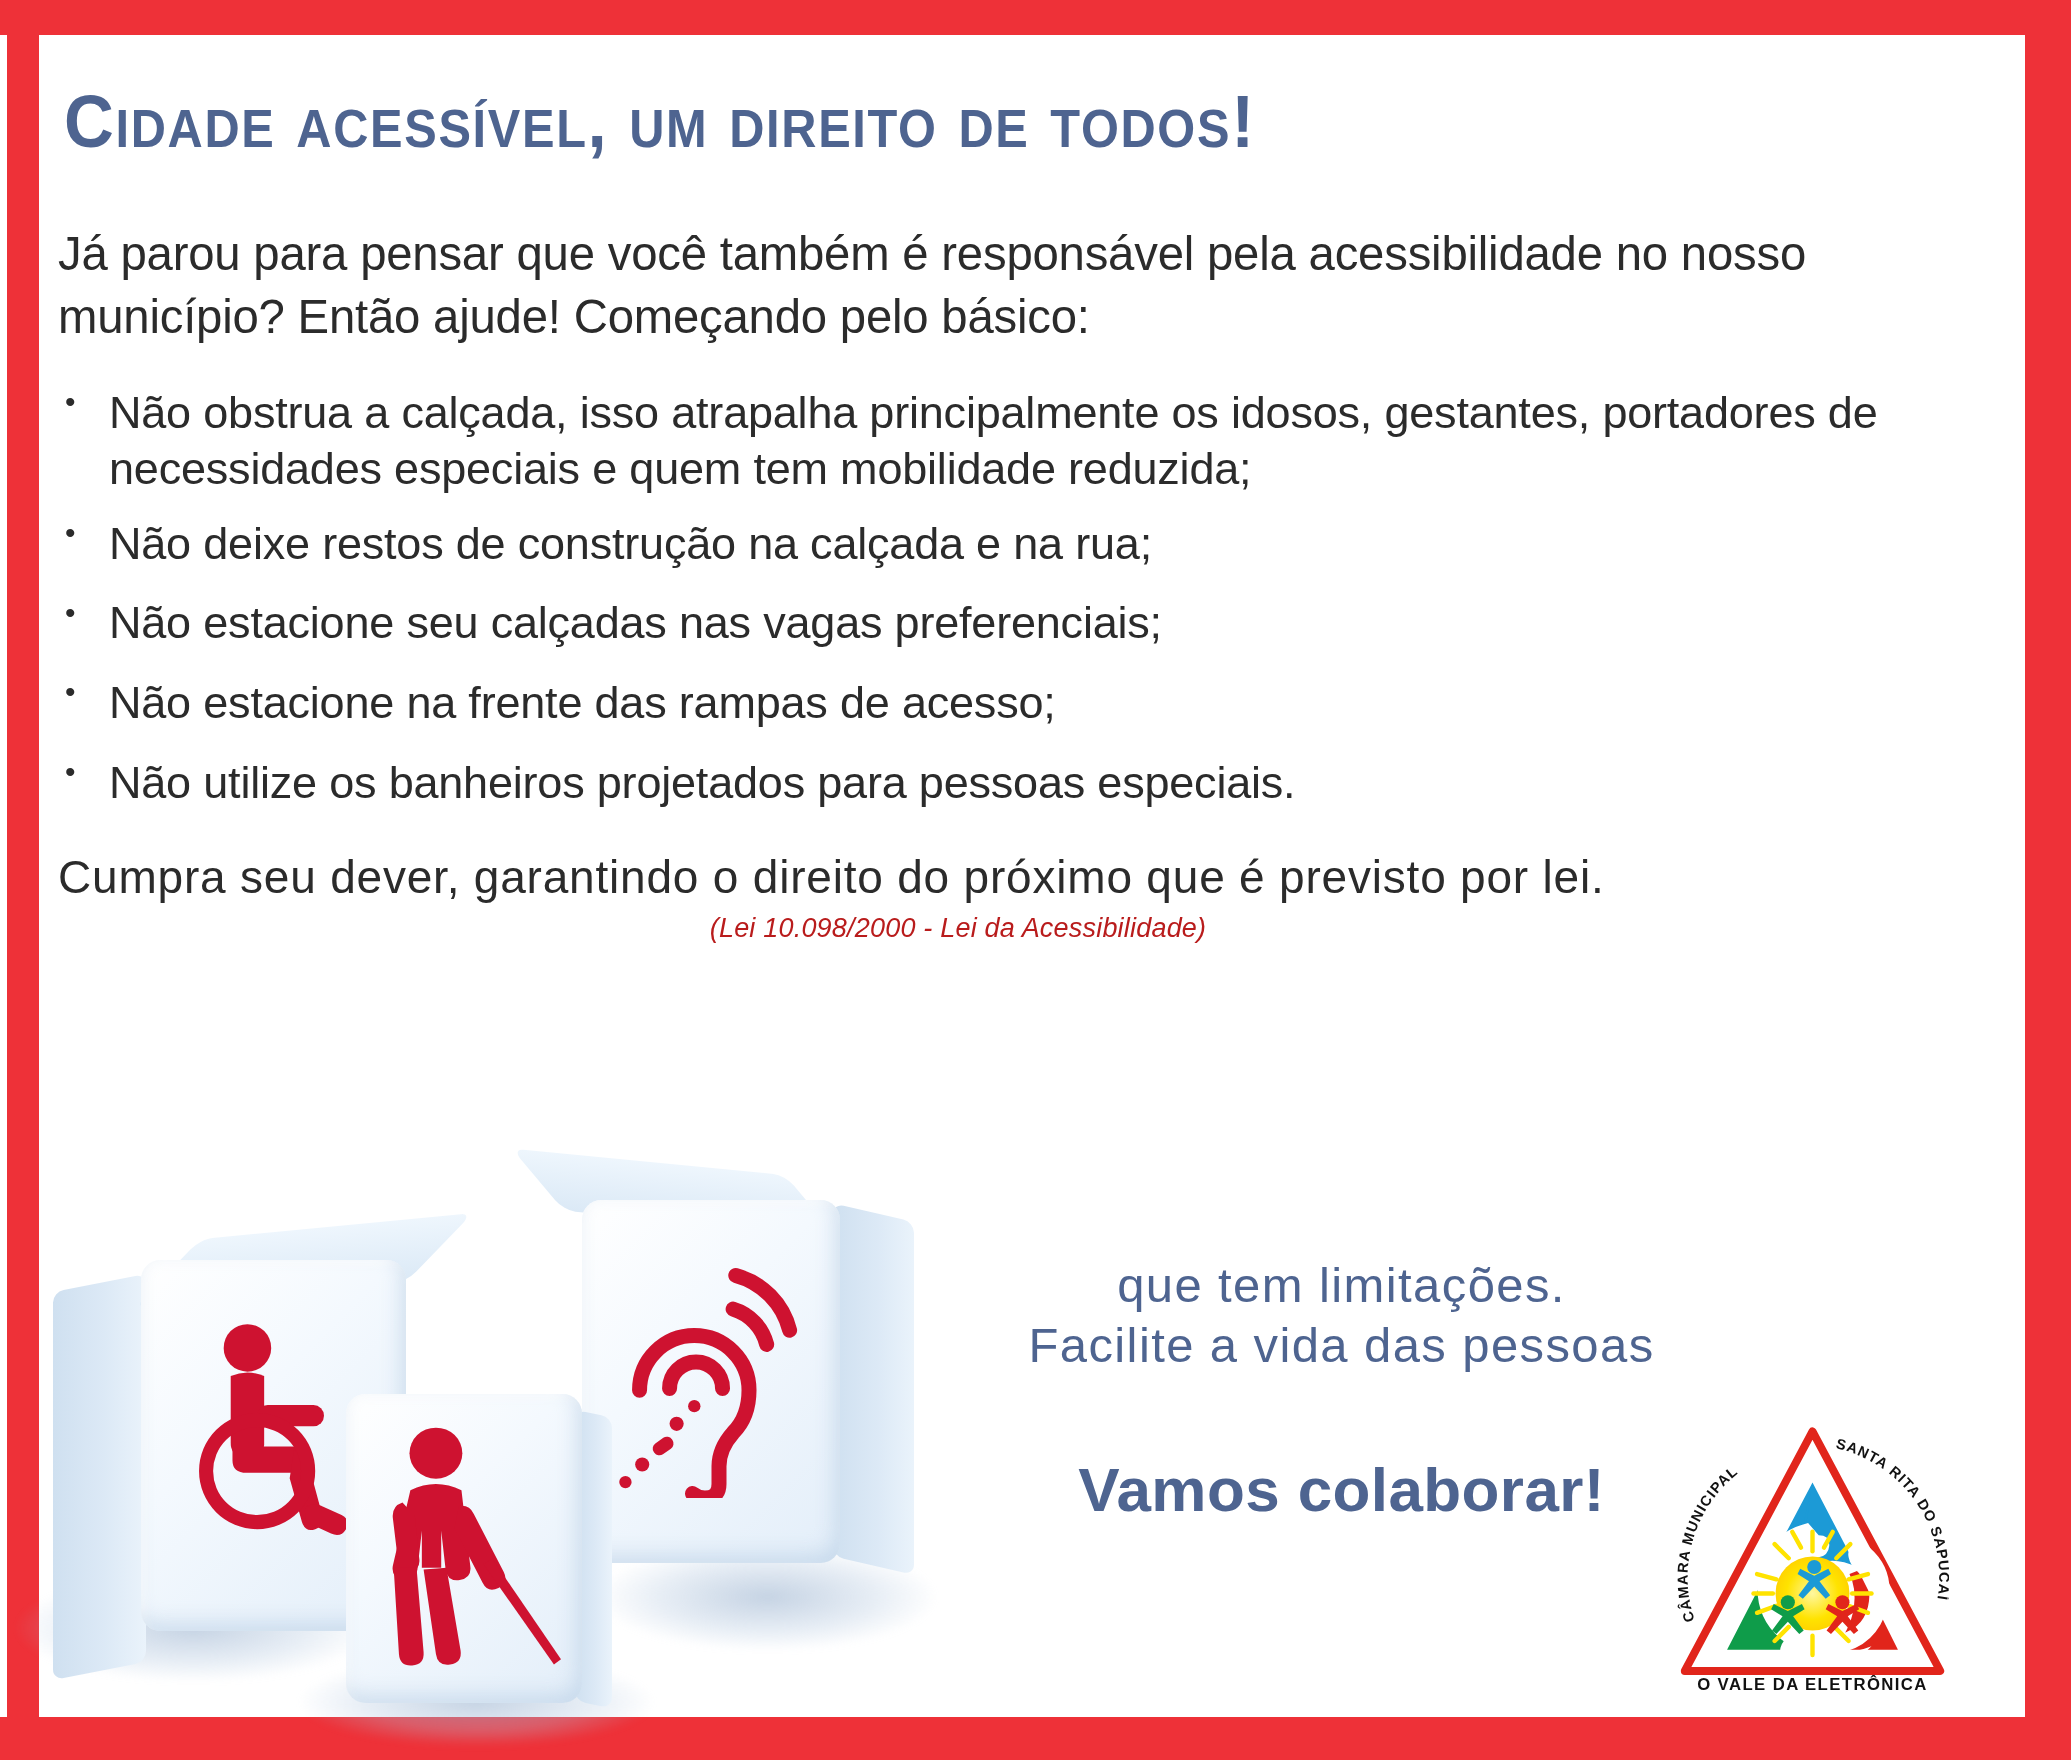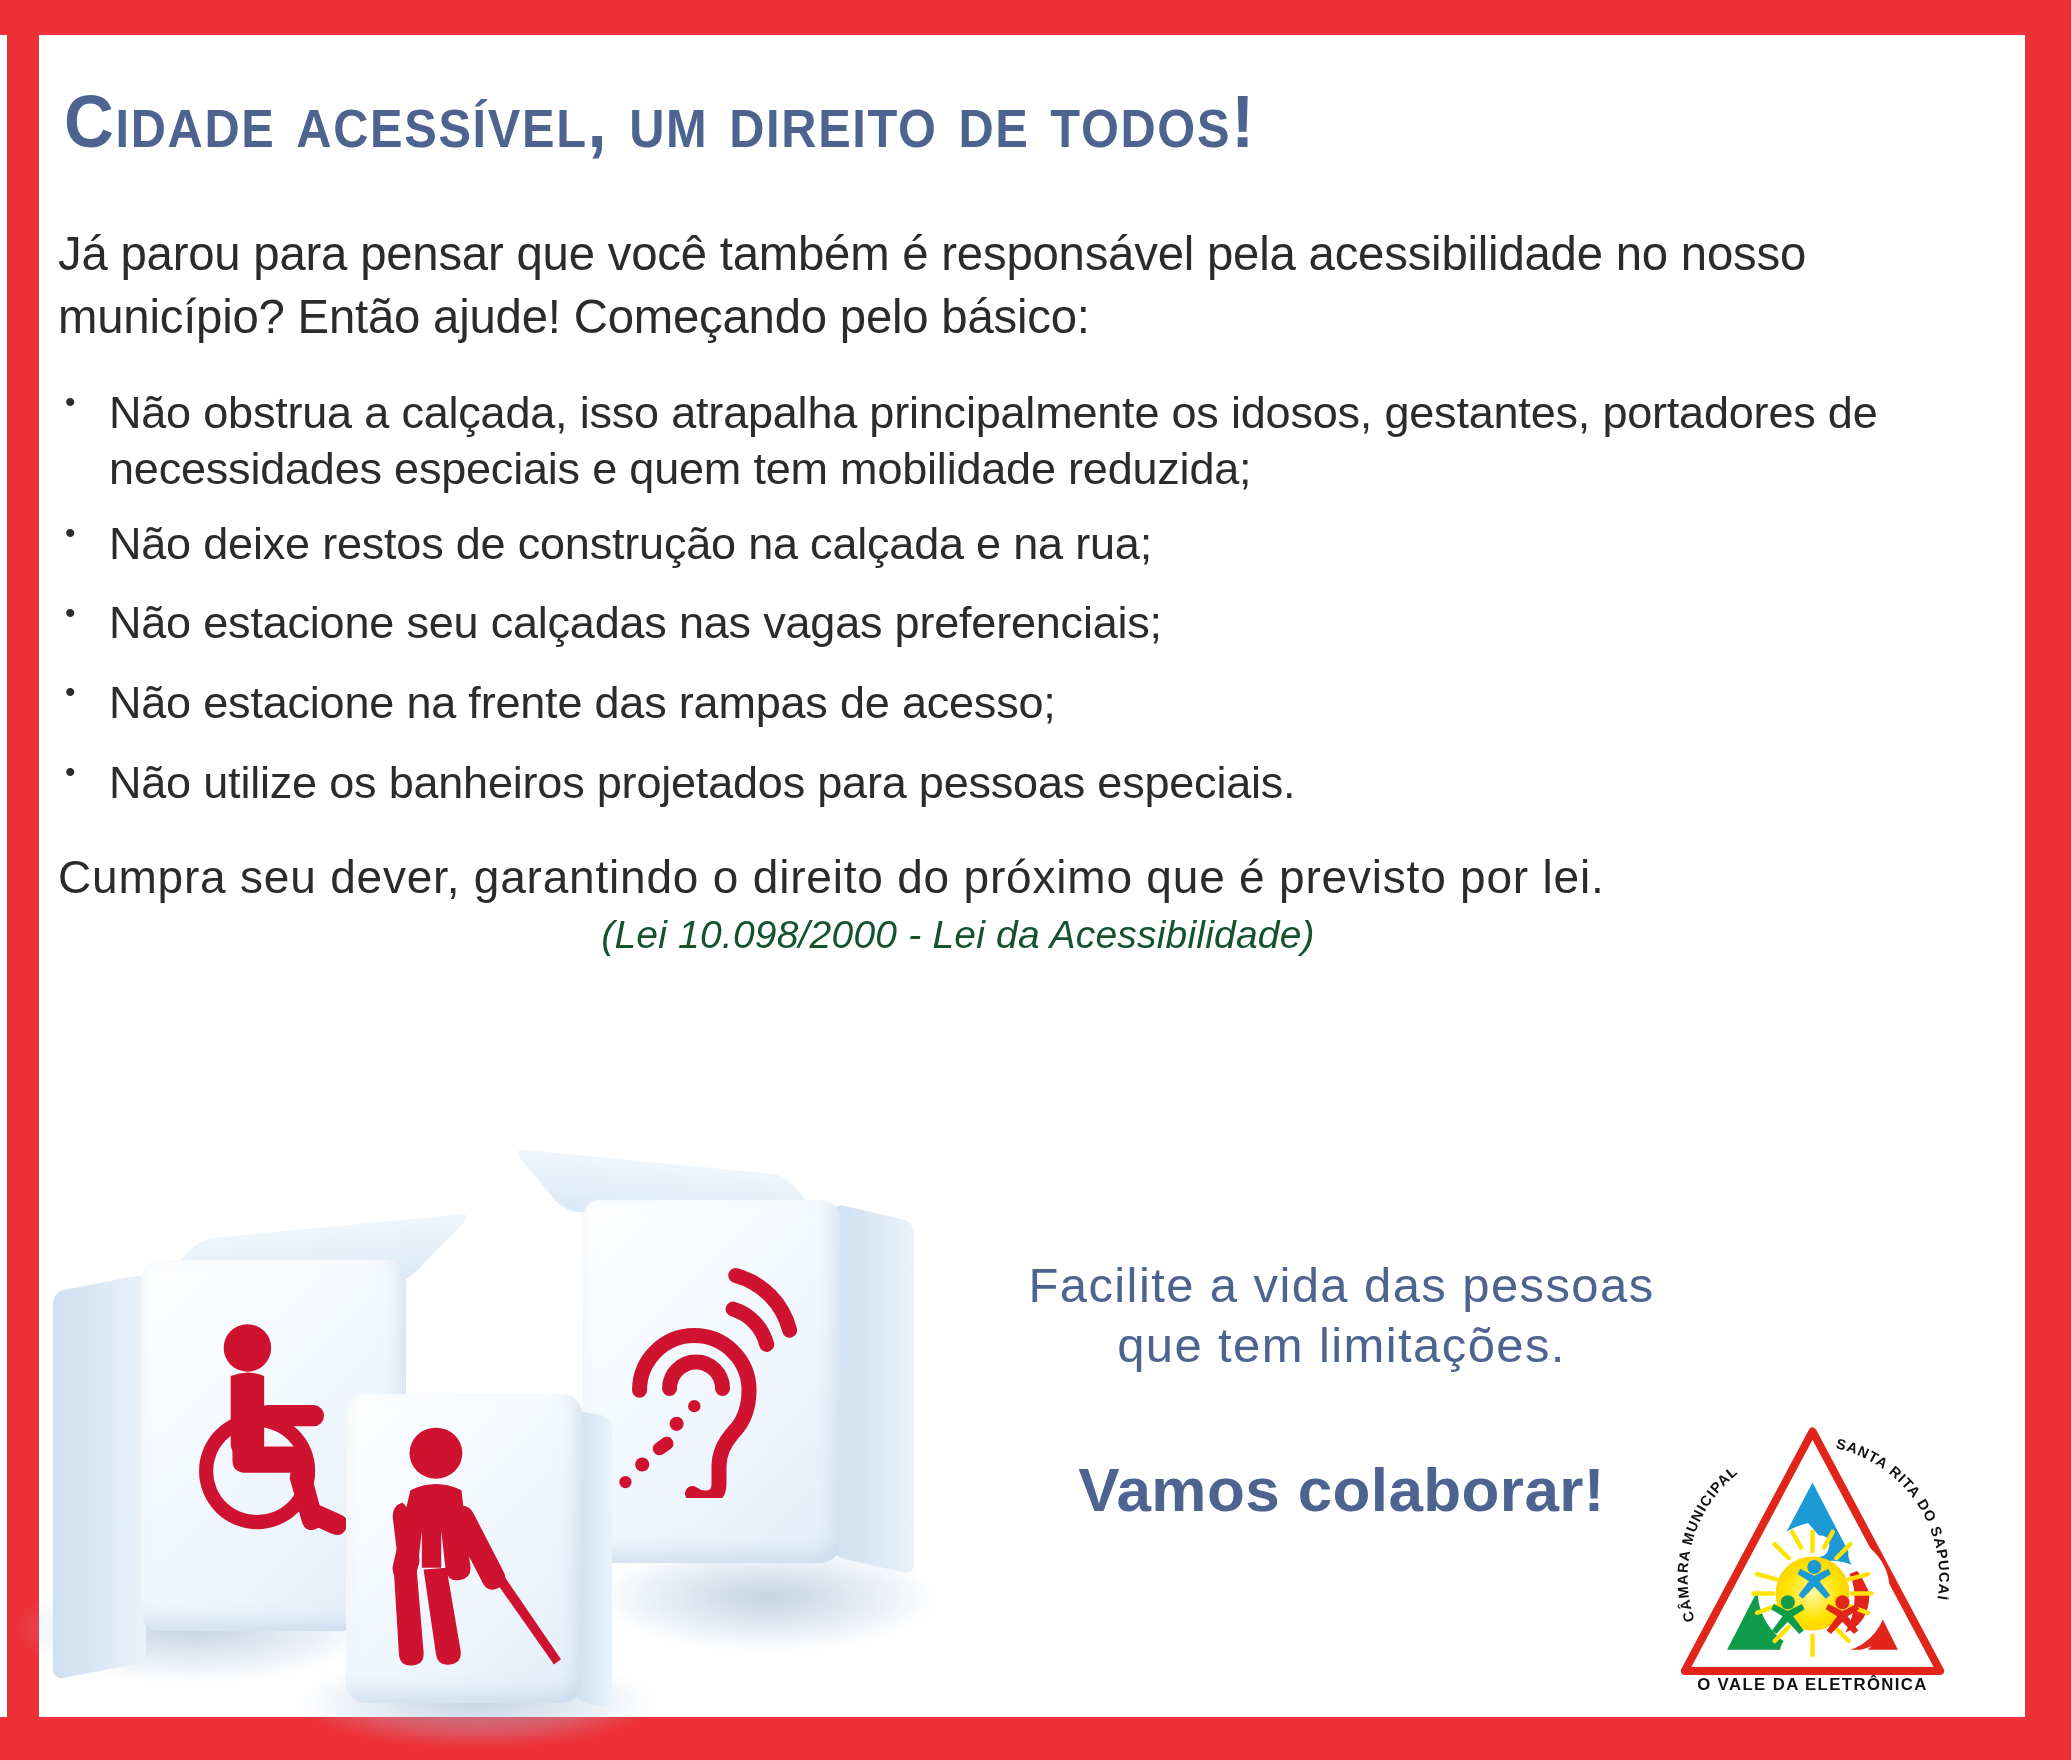--- a/index.html
+++ b/index.html
@@ -103,24 +103,24 @@
     font-size: 46px;
     line-height: 1.2;
     letter-spacing: 0.8px;
     color: #2B2B2B;
     white-space: nowrap;
   }
   #law {
     margin: 7px 0 0 0;
     text-align: center;
     width: 1800px;
-    font-size: 39px;
+    font-size: 27px;
     font-style: italic;
     letter-spacing: 0.2px;
-    color: #14532d;
+    color: #b91c1c;
   }
 
   
   #slogan {
     position: absolute;
     left: 962px;
     top: 1256px;
     width: 759px;
     text-align: center;
     color: #4E6490;
@@ -210,22 +210,22 @@
       <li>Não estacione seu calçadas nas vagas preferenciais;</li>
       <li>Não estacione na frente das rampas de acesso;</li>
       <li>Não utilize os banheiros projetados para pessoas especiais.</li>
     </ul>
 
     <p id="closing">Cumpra seu dever, garantindo o direito do próximo que é previsto por lei.</p>
     <p id="law">(Lei 10.098/2000 - Lei da Acessibilidade)</p>
   </div>
 
   <div id="slogan">
+    <div>que tem limitações.</div>
     <div>Facilite a vida das pessoas</div>
-    <div>que tem limitações.</div>
   </div>
 
   <div id="cta">Vamos colaborar!</div>
 
   <div id="cubes">
 
     <div class="cube-shadow" style="left:-17.6px; top:446px; width:353px; height:106px;"></div>
     <div class="cube-shadow" style="left:565px; top:415px; width:335px; height:106px;"></div>
     <div class="cube-shadow" style="left:265px; top:529px; width:353px; height:88px;"></div>
 

